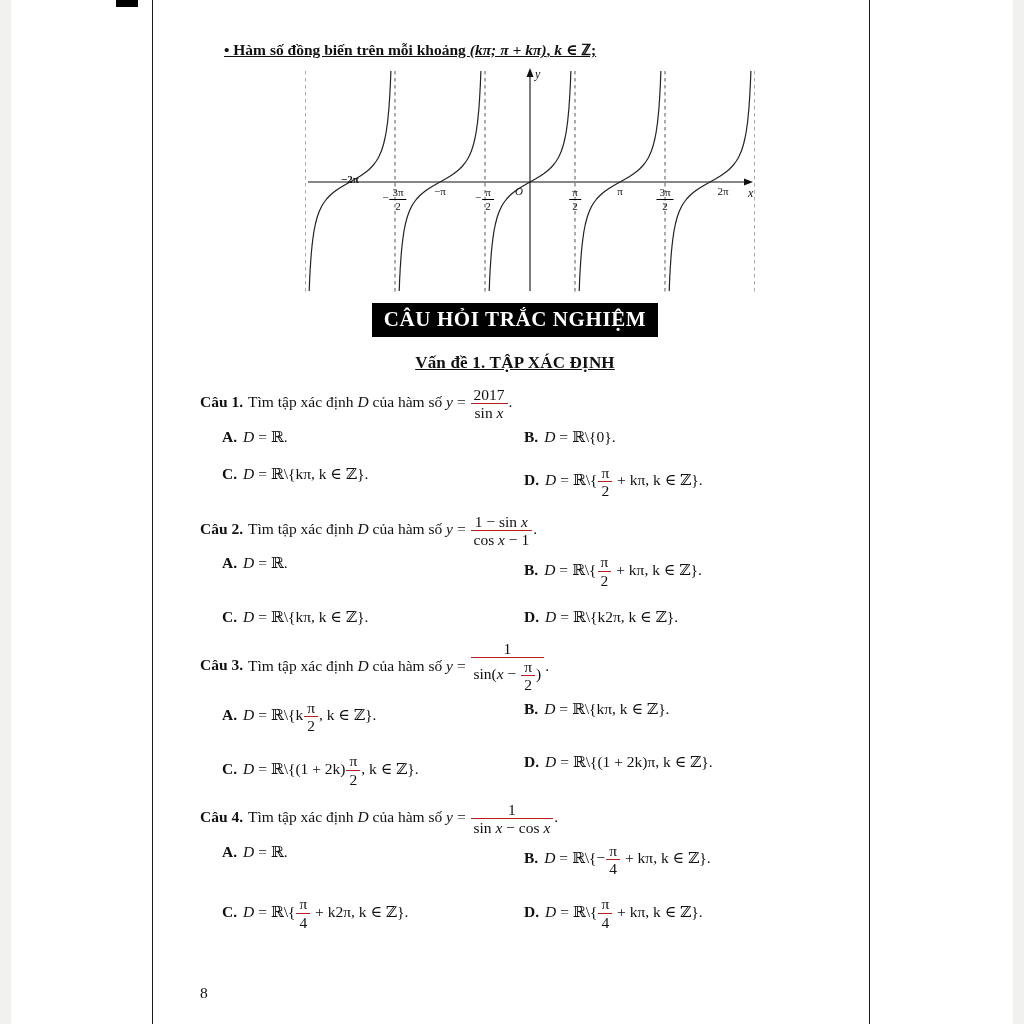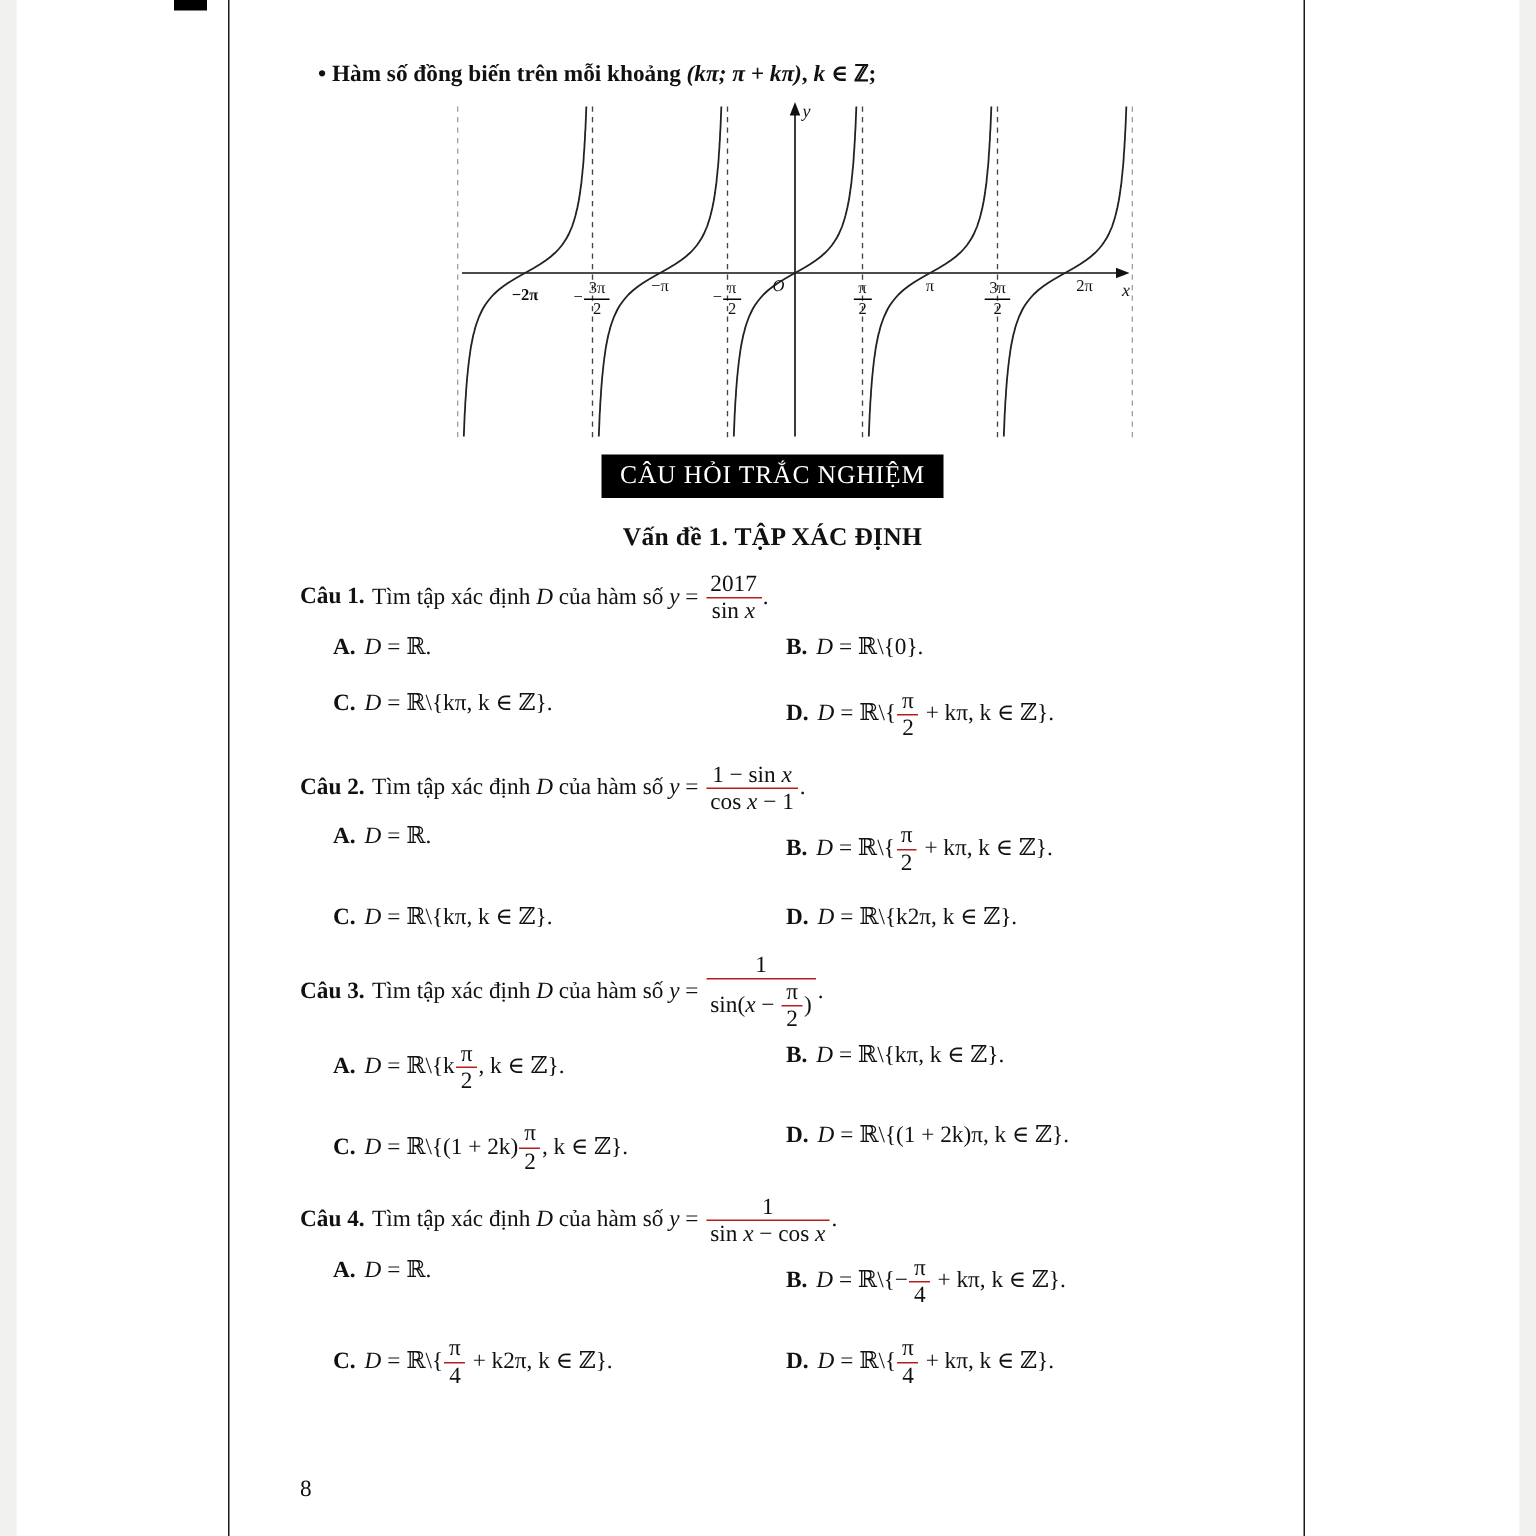--- a/index.html
+++ b/index.html
@@ -10,38 +10,38 @@
   .edge{position:absolute;top:0;bottom:0;width:11px;background:#f0f0ef;}
   .edge.left{left:0;}
   .edge.right{right:0;}
   .pageline{position:absolute;top:0;bottom:0;width:1px;background:#1a1a1a;}
   .pageline.l{left:152px;}
   .pageline.r{left:869px;}
   .artifact{position:absolute;left:116px;top:0;width:22px;height:7px;background:#000;}
 
   .content{position:absolute;left:200px;top:40px;width:630px;font-size:15.5px;line-height:1.25;}
 
-  .bullet{font-weight:bold;margin-left:12px;margin-top:0;}
+  .bullet{font-weight:bold;margin-left:24px;margin-top:0;text-decoration:underline;}
   .bullet + .bullet{margin-top:14px;}
 
   
   .graph{position:relative;width:450px;height:232px;margin:6px 0 0 105px;}
   .graph svg{position:absolute;left:0;top:0;}
   .asym{stroke:#444;stroke-width:0.9;stroke-dasharray:3.5,3.5;fill:none;}
   .axis{stroke:#111;stroke-width:1.1;fill:none;}
   .arrow{fill:#111;stroke:none;}
   .curve{stroke:#222;stroke-width:1.2;fill:none;}
   .tick{position:absolute;font-size:11px;transform:translateX(-50%);text-align:center;line-height:1.05;}
   .tick .frac .fden{border-top:1px solid #000;}
   .axlbl{position:absolute;font-size:12px;font-style:italic;}
 
   .banner-wrap{text-align:center;margin-top:6px;}
-  .banner{display:inline-block;background:#000000;color:#ffffff;font-weight:normal;
-          font-size:17px;letter-spacing:0.6px;padding:3px 12px 4px 12px;}
-  .section-title{text-align:center;font-weight:bold;font-size:17px;margin-top:15px;letter-spacing:0.2px;}
+  .banner{display:inline-block;background:#000000;color:#ffffff;font-weight:bold;
+          font-size:21px;letter-spacing:0.6px;padding:3px 12px 4px 12px;}
+  .section-title{text-align:center;font-weight:bold;font-size:17px;margin-top:15px;letter-spacing:0.2px;text-decoration:underline;}
 
   #questions{margin-top:6px;}
   .question{margin-top:13px;}
   .stem{line-height:1.2;}
   .qlabel{font-weight:bold;margin-right:5px;text-align:center;}
   .opts{display:grid;grid-template-columns:302px auto;padding-left:22px;margin-top:5px;row-gap:18px;}
   .opt{white-space:nowrap;}
   .olet{font-weight:bold;margin-right:6px;}
 
   .frac{display:inline-block;vertical-align:middle;text-align:center;margin:0 1px;}
@@ -75,21 +75,21 @@
         <line x1="3" y1="117" x2="441" y2="117" class="axis"></line>
         <line x1="225" y1="10" x2="225" y2="226" class="axis"></line>
         <path d="M448,117 L439,113.5 L439,120.5 Z" class="arrow"></path>
         <path d="M225,3 L221.5,12 L228.5,12 Z" class="arrow"></path>
         <path d="M85.9,6.0 L85.8,8.5 L85.7,11.0 L85.6,13.5 L85.5,16.0 L85.4,18.5 L85.3,21.0 L85.1,23.5 L85.0,26.0 L84.9,28.5 L84.7,31.0 L84.6,33.5 L84.4,36.0 L84.2,38.5 L84.1,41.0 L83.9,43.5 L83.7,46.0 L83.4,48.5 L83.2,51.0 L82.9,53.5 L82.7,56.0 L82.4,58.5 L82.0,61.0 L81.7,63.5 L81.3,66.0 L80.9,68.5 L80.4,71.0 L79.9,73.5 L79.3,76.0 L78.7,78.5 L78.0,81.0 L77.2,83.5 L76.4,86.0 L75.3,88.5 L74.2,91.0 L72.9,93.5 L71.3,96.0 L69.6,98.5 L67.5,101.0 L65.1,103.5 L62.3,106.0 L59.0,108.5 L55.3,111.0 L51.2,113.5 L46.8,116.0 L42.3,118.5 L38.0,121.0 L33.9,123.5 L30.3,126.0 L27.1,128.5 L24.4,131.0 L22.1,133.5 L20.1,136.0 L18.3,138.5 L16.8,141.0 L15.6,143.5 L14.4,146.0 L13.5,148.5 L12.6,151.0 L11.8,153.5 L11.2,156.0 L10.5,158.5 L10.0,161.0 L9.5,163.5 L9.0,166.0 L8.6,168.5 L8.3,171.0 L7.9,173.5 L7.6,176.0 L7.3,178.5 L7.0,181.0 L6.8,183.5 L6.5,186.0 L6.3,188.5 L6.1,191.0 L5.9,193.5 L5.7,196.0 L5.6,198.5 L5.4,201.0 L5.2,203.5 L5.1,206.0 L5.0,208.5 L4.8,211.0 L4.7,213.5 L4.6,216.0 L4.5,218.5 L4.4,221.0 L4.3,223.5 L4.2,226.0" class="curve"></path>
         <path d="M175.9,6.0 L175.8,8.5 L175.7,11.0 L175.6,13.5 L175.5,16.0 L175.4,18.5 L175.3,21.0 L175.1,23.5 L175.0,26.0 L174.9,28.5 L174.7,31.0 L174.6,33.5 L174.4,36.0 L174.2,38.5 L174.1,41.0 L173.9,43.5 L173.7,46.0 L173.4,48.5 L173.2,51.0 L172.9,53.5 L172.7,56.0 L172.4,58.5 L172.0,61.0 L171.7,63.5 L171.3,66.0 L170.9,68.5 L170.4,71.0 L169.9,73.5 L169.3,76.0 L168.7,78.5 L168.0,81.0 L167.2,83.5 L166.4,86.0 L165.3,88.5 L164.2,91.0 L162.9,93.5 L161.3,96.0 L159.6,98.5 L157.5,101.0 L155.1,103.5 L152.3,106.0 L149.0,108.5 L145.3,111.0 L141.2,113.5 L136.8,116.0 L132.3,118.5 L128.0,121.0 L123.9,123.5 L120.3,126.0 L117.1,128.5 L114.4,131.0 L112.1,133.5 L110.1,136.0 L108.3,138.5 L106.8,141.0 L105.6,143.5 L104.4,146.0 L103.5,148.5 L102.6,151.0 L101.8,153.5 L101.2,156.0 L100.5,158.5 L100.0,161.0 L99.5,163.5 L99.0,166.0 L98.6,168.5 L98.3,171.0 L97.9,173.5 L97.6,176.0 L97.3,178.5 L97.0,181.0 L96.8,183.5 L96.5,186.0 L96.3,188.5 L96.1,191.0 L95.9,193.5 L95.7,196.0 L95.6,198.5 L95.4,201.0 L95.2,203.5 L95.1,206.0 L95.0,208.5 L94.8,211.0 L94.7,213.5 L94.6,216.0 L94.5,218.5 L94.4,221.0 L94.3,223.5 L94.2,226.0" class="curve"></path>
         <path d="M265.9,6.0 L265.8,8.5 L265.7,11.0 L265.6,13.5 L265.5,16.0 L265.4,18.5 L265.3,21.0 L265.1,23.5 L265.0,26.0 L264.9,28.5 L264.7,31.0 L264.6,33.5 L264.4,36.0 L264.2,38.5 L264.1,41.0 L263.9,43.5 L263.7,46.0 L263.4,48.5 L263.2,51.0 L262.9,53.5 L262.7,56.0 L262.4,58.5 L262.0,61.0 L261.7,63.5 L261.3,66.0 L260.9,68.5 L260.4,71.0 L259.9,73.5 L259.3,76.0 L258.7,78.5 L258.0,81.0 L257.2,83.5 L256.4,86.0 L255.3,88.5 L254.2,91.0 L252.9,93.5 L251.3,96.0 L249.6,98.5 L247.5,101.0 L245.1,103.5 L242.3,106.0 L239.0,108.5 L235.3,111.0 L231.2,113.5 L226.8,116.0 L222.3,118.5 L218.0,121.0 L213.9,123.5 L210.3,126.0 L207.1,128.5 L204.4,131.0 L202.1,133.5 L200.1,136.0 L198.3,138.5 L196.8,141.0 L195.6,143.5 L194.4,146.0 L193.5,148.5 L192.6,151.0 L191.8,153.5 L191.2,156.0 L190.5,158.5 L190.0,161.0 L189.5,163.5 L189.0,166.0 L188.6,168.5 L188.3,171.0 L187.9,173.5 L187.6,176.0 L187.3,178.5 L187.0,181.0 L186.8,183.5 L186.5,186.0 L186.3,188.5 L186.1,191.0 L185.9,193.5 L185.7,196.0 L185.6,198.5 L185.4,201.0 L185.2,203.5 L185.1,206.0 L185.0,208.5 L184.8,211.0 L184.7,213.5 L184.6,216.0 L184.5,218.5 L184.4,221.0 L184.3,223.5 L184.2,226.0" class="curve"></path>
         <path d="M355.9,6.0 L355.8,8.5 L355.7,11.0 L355.6,13.5 L355.5,16.0 L355.4,18.5 L355.3,21.0 L355.1,23.5 L355.0,26.0 L354.9,28.5 L354.7,31.0 L354.6,33.5 L354.4,36.0 L354.2,38.5 L354.1,41.0 L353.9,43.5 L353.7,46.0 L353.4,48.5 L353.2,51.0 L352.9,53.5 L352.7,56.0 L352.4,58.5 L352.0,61.0 L351.7,63.5 L351.3,66.0 L350.9,68.5 L350.4,71.0 L349.9,73.5 L349.3,76.0 L348.7,78.5 L348.0,81.0 L347.2,83.5 L346.4,86.0 L345.3,88.5 L344.2,91.0 L342.9,93.5 L341.3,96.0 L339.6,98.5 L337.5,101.0 L335.1,103.5 L332.3,106.0 L329.0,108.5 L325.3,111.0 L321.2,113.5 L316.8,116.0 L312.3,118.5 L308.0,121.0 L303.9,123.5 L300.3,126.0 L297.1,128.5 L294.4,131.0 L292.1,133.5 L290.1,136.0 L288.3,138.5 L286.8,141.0 L285.6,143.5 L284.4,146.0 L283.5,148.5 L282.6,151.0 L281.8,153.5 L281.2,156.0 L280.5,158.5 L280.0,161.0 L279.5,163.5 L279.0,166.0 L278.6,168.5 L278.3,171.0 L277.9,173.5 L277.6,176.0 L277.3,178.5 L277.0,181.0 L276.8,183.5 L276.5,186.0 L276.3,188.5 L276.1,191.0 L275.9,193.5 L275.7,196.0 L275.6,198.5 L275.4,201.0 L275.2,203.5 L275.1,206.0 L275.0,208.5 L274.8,211.0 L274.7,213.5 L274.6,216.0 L274.5,218.5 L274.4,221.0 L274.3,223.5 L274.2,226.0" class="curve"></path>
         <path d="M445.9,6.0 L445.8,8.5 L445.7,11.0 L445.6,13.5 L445.5,16.0 L445.4,18.5 L445.3,21.0 L445.1,23.5 L445.0,26.0 L444.9,28.5 L444.7,31.0 L444.6,33.5 L444.4,36.0 L444.2,38.5 L444.1,41.0 L443.9,43.5 L443.7,46.0 L443.4,48.5 L443.2,51.0 L442.9,53.5 L442.7,56.0 L442.4,58.5 L442.0,61.0 L441.7,63.5 L441.3,66.0 L440.9,68.5 L440.4,71.0 L439.9,73.5 L439.3,76.0 L438.7,78.5 L438.0,81.0 L437.2,83.5 L436.4,86.0 L435.3,88.5 L434.2,91.0 L432.9,93.5 L431.3,96.0 L429.6,98.5 L427.5,101.0 L425.1,103.5 L422.3,106.0 L419.0,108.5 L415.3,111.0 L411.2,113.5 L406.8,116.0 L402.3,118.5 L398.0,121.0 L393.9,123.5 L390.3,126.0 L387.1,128.5 L384.4,131.0 L382.1,133.5 L380.1,136.0 L378.3,138.5 L376.8,141.0 L375.6,143.5 L374.4,146.0 L373.5,148.5 L372.6,151.0 L371.8,153.5 L371.2,156.0 L370.5,158.5 L370.0,161.0 L369.5,163.5 L369.0,166.0 L368.6,168.5 L368.3,171.0 L367.9,173.5 L367.6,176.0 L367.3,178.5 L367.0,181.0 L366.8,183.5 L366.5,186.0 L366.3,188.5 L366.1,191.0 L365.9,193.5 L365.7,196.0 L365.6,198.5 L365.4,201.0 L365.2,203.5 L365.1,206.0 L365.0,208.5 L364.8,211.0 L364.7,213.5 L364.6,216.0 L364.5,218.5 L364.4,221.0 L364.3,223.5 L364.2,226.0" class="curve"></path>
       </svg>
-      <span class="tick" style="left: 45px; top: 127px; font-weight: bold;">−2π</span>
+      <span class="tick" style="left: 45px; top: 109px; font-weight: bold;">−2π</span>
       <span class="tick" style="left: 90px; top: 121px;">−<span class="frac"><span class="fnum">3π</span><span class="fden">2</span></span></span>
       <span class="tick" style="left: 135px; top: 121px;">−π</span>
       <span class="tick" style="left: 180px; top: 121px;">−<span class="frac"><span class="fnum">π</span><span class="fden">2</span></span></span>
       <span class="tick" style="left: 214px; top: 121px;"><i>O</i></span>
       <span class="tick" style="left: 270px; top: 121px;"><span class="frac"><span class="fnum">π</span><span class="fden">2</span></span></span>
       <span class="tick" style="left: 315px; top: 121px;">π</span>
       <span class="tick" style="left: 360px; top: 121px;"><span class="frac"><span class="fnum">3π</span><span class="fden">2</span></span></span>
       <span class="tick" style="left: 418px; top: 121px;">2π</span>
       <span class="axlbl" style="left: 443px; top: 121px;">x</span>
       <span class="axlbl" style="left: 230px; top: 2px;">y</span>

